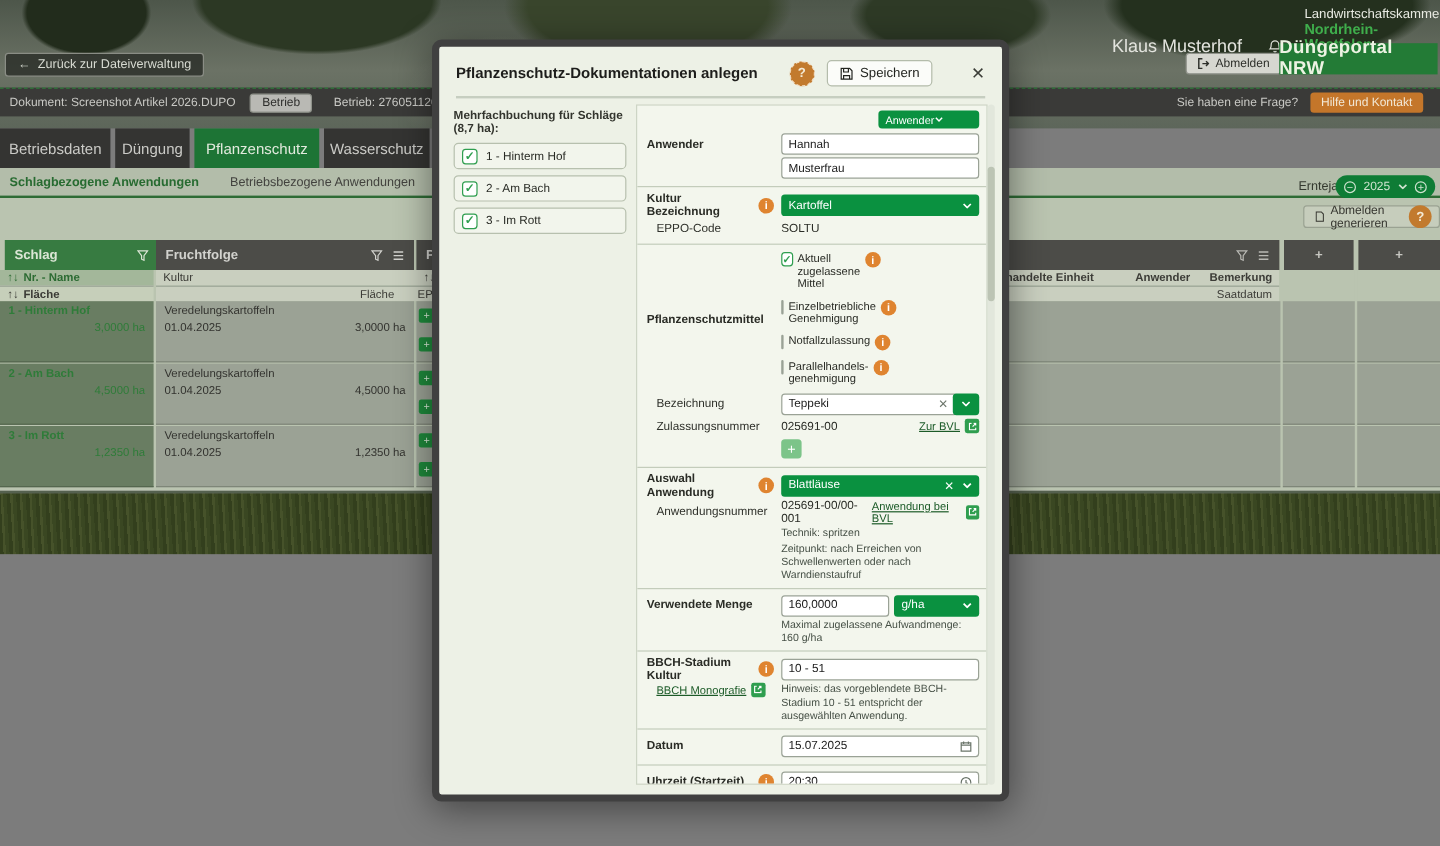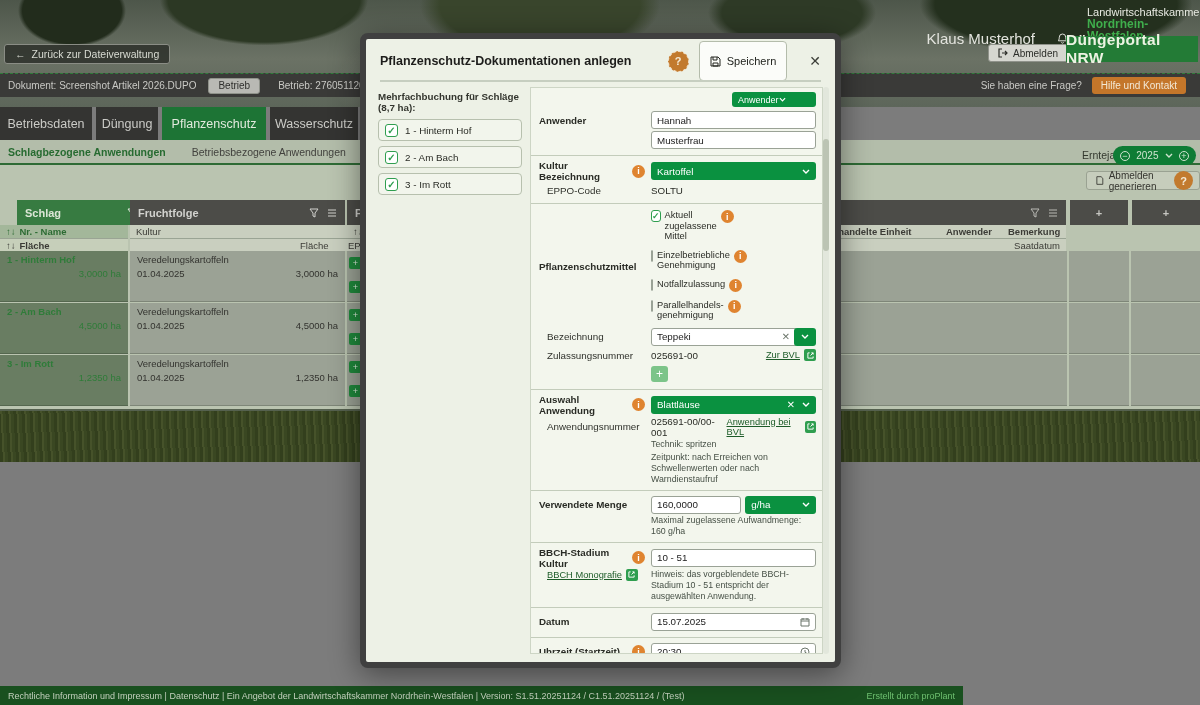--- a/index.html
+++ b/index.html
@@ -63,21 +63,21 @@
   .year-pill{left:1113px;top:146px;width:83px;height:19px;background:#0e7c35;border-radius:10px;
     color:#cfe3cf;display:flex;align-items:center;justify-content:space-between;padding:0 7px;font-size:10px;cursor:pointer;}
   .btn-report{left:1086px;top:171px;height:19px;display:flex;align-items:center;gap:5px;padding:0 9px;
     background:#c6cdbc;border:1px solid #9aa292;border-radius:3px;color:#35352f;font-size:10px;cursor:pointer;}
   .orange-circle{width:19px;height:19px;border-radius:50%;background:#c27a2e;color:#f4ead6;
     display:flex;align-items:center;justify-content:center;font-size:11px;font-weight:bold;cursor:pointer;}
 
   
   .tbl{left:0;top:200px;width:1200px;height:208px;font-size:9.5px;}
   .hcell{position:absolute;top:0;height:25px;display:flex;align-items:center;padding:0 8px;font-size:11px;font-weight:bold;}
-  .h-schlag{left:17px;width:128px;background:#377b41;color:#dce6d6;justify-content:space-between;}
+  .h-schlag{left:4px;width:128px;background:#377b41;color:#dce6d6;justify-content:space-between;}
   .h-ff{left:130px;width:215px;background:#4c4c48;color:#d2d2ce;justify-content:space-between;}
   .h-hidden{left:347px;width:719px;background:#4c4c48;color:#d2d2ce;}
   .h-icons{position:absolute;top:0;left:1020px;width:46px;height:25px;display:flex;align-items:center;gap:8px;justify-content:flex-end;padding-right:8px;background:#4c4c48;color:#b9b9b4;}
   .h-plus1{left:1070px;width:58px;background:#4c4c48;color:#c6c6c1;justify-content:center;}
   .h-plus2{left:1132px;width:68px;background:#4c4c48;color:#c6c6c1;justify-content:center;}
   .srow{position:absolute;height:13px;display:flex;align-items:center;padding:0 6px;}
   .rowgrid{position:absolute;left:0;width:1200px;height:52px;}
   .cell-schlag{position:absolute;left:0;width:128px;height:51px;background:#697d62;border-bottom:1px solid #55674f;padding:3px 7px;color:#2f7c39;}
   .cell-ff{position:absolute;left:130px;width:215px;height:51px;background:#9ba295;border-bottom:1px solid #7e8678;padding:3px 7px;color:#33332f;}
   .cell-rest{position:absolute;left:347px;width:853px;height:51px;background:#9ba295;border-bottom:1px solid #7e8678;}
@@ -88,22 +88,22 @@
   
   .footer-green{left:0;top:686px;width:963px;height:19px;background:#19501f;color:#c3d0bd;font-size:9px;
     display:flex;align-items:center;justify-content:space-between;padding:0 8px;}
   .footer-credit{color:#6dbf6f;}
 
   
   .modal{left:360px;top:33px;width:481px;height:635px;background:#edf1e6;border:6px solid #404040;
     border-radius:8px;box-shadow:0 6px 30px rgba(0,0,0,.45);z-index:10;}
   .m-head{position:absolute;left:14px;right:10px;top:8px;height:28px;display:flex;align-items:center;}
   .m-title{font-size:12.5px;font-weight:bold;color:#1d1d1b;flex:1;}
-  .btn-save{height:40px;display:flex;align-items:center;gap:6px;padding:0 10px;background:#fbfcf9;
-    border:1px solid #b4bcab;border-radius:4px;font-size:11px;color:#22241f;cursor:pointer;margin:0 18px 0 10px;}
+  .btn-save{height:22px;display:flex;align-items:center;gap:6px;padding:0 10px;background:#fbfcf9;
+    border:1px solid #b4bcab;border-radius:4px;font-size:11px;color:#22241f;cursor:pointer;margin:0 28px 0 10px;}
   .m-close{font-size:14px;color:#3b3d37;cursor:pointer;padding:2px 4px;}
   .m-div{position:absolute;left:14px;right:14px;top:41px;height:2px;background:#c6cec0;}
   .m-body{position:absolute;left:12px;right:4px;top:48px;bottom:8px;display:flex;}
   .m-left{width:152px;padding-right:8px;}
   .m-left h4{margin:4px 0 6px;font-size:9.8px;color:#33352e;font-weight:bold;}
   .plot-card{height:22px;background:#f2f5ec;border:1px solid #b7c0ae;border-radius:4px;margin-bottom:5px;
     display:flex;align-items:center;gap:7px;padding:0 6px;cursor:pointer;}
   .cb{width:13px;height:13px;background:#fff;border:1.5px solid #2f9e4f;border-radius:3px;color:#2f9e4f;
     font-size:10px;line-height:11px;text-align:center;font-weight:bold;}
   .cb.empty{border-color:#9aa296;color:transparent;}
@@ -323,24 +323,20 @@
         </div>
       </div>
       <div class="cell-rest"></div>
       <div class="plus-chip" style="left:349px;top:6px;">+</div>
       <div class="plus-chip" style="left:349px;top:30px;">+</div>
     </div>
     <div class="vline" style="left:1067px;"></div>
     <div class="vline" style="left:1129px;"></div>
   </div>
 
-  <div class="abs footer-green">
-    <span>Rechtliche Information und Impressum | Datenschutz | Ein Angebot der Landwirtschaftskammer Nordrhein-Westfalen | Version: S1.51.20251124 / C1.51.20251124 / (Test)</span>
-    <span class="footer-credit">Erstellt durch proPlant</span>
-  </div>
 
   <div class="abs modal">
     <div class="m-head">
       <span class="m-title">Pflanzenschutz-Dokumentationen anlegen</span>
       <span class="orange-circle" style="width:21px;height:21px;border:1px dashed #f2d9bb;">?</span>
       <span class="btn-save">
         <svg width="11" height="11" viewBox="0 0 11 11">
             <path d="M1 1h7l2 2v7H1z M3 1v3h4V1 M3 7h5v3H3z" fill="none" stroke="#22241f" stroke-width="1"></path>
           </svg>
         <span>Speichern</span>

